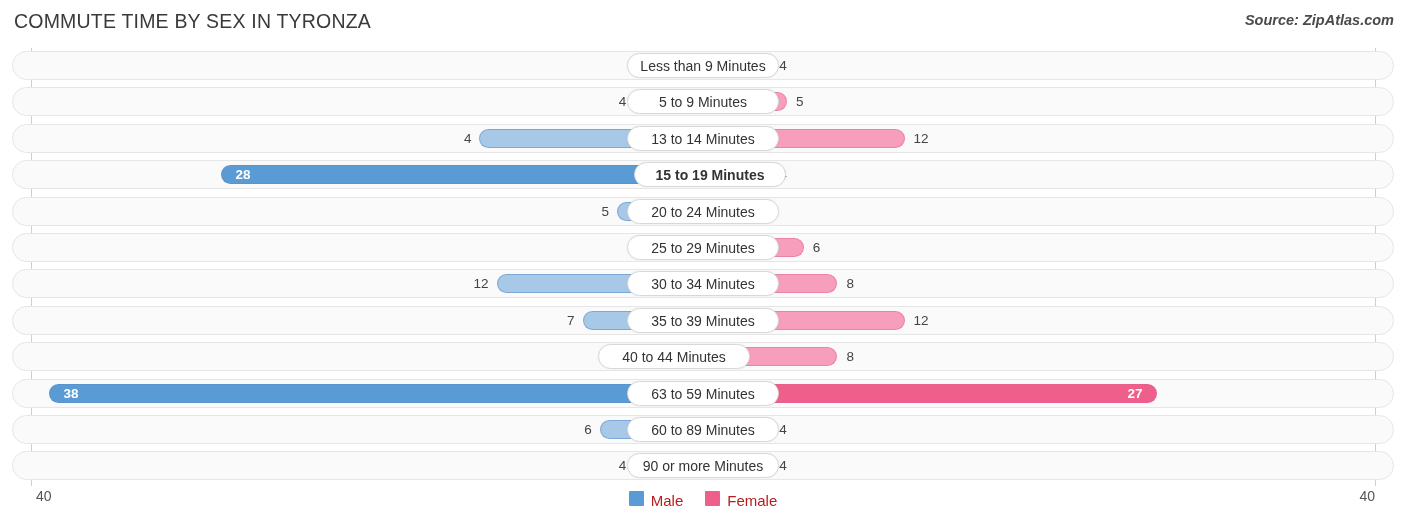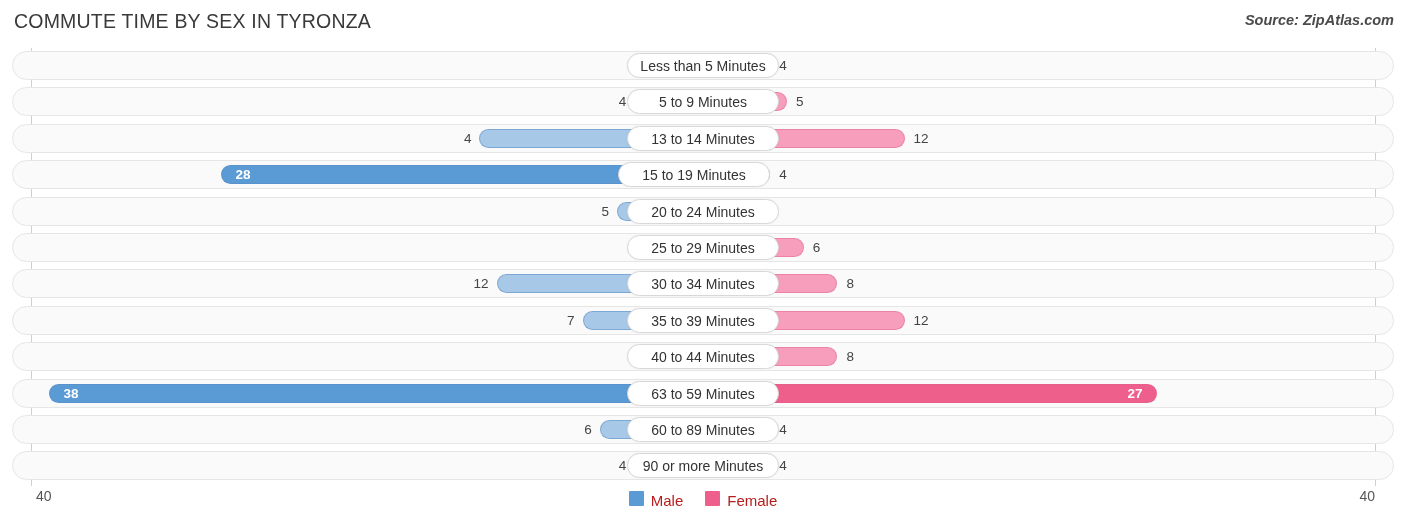--- a/index.html
+++ b/index.html
@@ -174,21 +174,21 @@
 <div id="plot">
   <div class="axis-line" id="axis-left"></div>
   <div class="axis-line" id="axis-right"></div>
   <div id="rows-container">
       <div class="row" style="top: 3px;">
         <div class="track"></div>
         <div class="bar bar-male" style="left: 643px; width: 48px; background: rgb(168, 200, 232);"></div>
         <div class="bar bar-female" style="left: 691px; width: 67.2px; background: rgb(247, 158, 188);"></div>
         <div class="val val-left" style="left: 599px; width: 36px;">0</div>
         <div class="val val-right" style="left: 767.2px; width: 40px;">4</div>
-        <div class="cat-label" style="left: 615px; width: 152px;">Less than 5 Minutes</div>
+        <div class="cat-label" style="left: 615px; width: 152px;">Less than 9 Minutes</div>
       </div>
       <div class="row" style="top: 39.4px;">
         <div class="track"></div>
         <div class="bar bar-male" style="left: 622.2px; width: 68.8px; background: rgb(168, 200, 232);"></div>
         <div class="bar bar-female" style="left: 691px; width: 84px; background: rgb(247, 158, 188);"></div>
         <div class="val val-left" style="left: 578.2px; width: 36px;">4</div>
         <div class="val val-right" style="left: 784px; width: 40px;">5</div>
         <div class="cat-label" style="left: 615px; width: 152px;">5 to 9 Minutes</div>
       </div>
       <div class="row" style="top: 75.8px;">
@@ -198,21 +198,21 @@
         <div class="val val-left" style="left: 423.4px; width: 36px;">4</div>
         <div class="val val-right" style="left: 901.6px; width: 40px;">12</div>
         <div class="cat-label" style="left: 615px; width: 152px;">13 to 14 Minutes</div>
       </div>
       <div class="row" style="top: 112.2px;">
         <div class="track"></div>
         <div class="bar bar-male" style="left: 209.4px; width: 481.6px; background: rgb(91, 155, 213);"></div>
         <div class="bar bar-female" style="left: 691px; width: 67.2px; background: rgb(247, 158, 188);"></div>
         <div class="val val-left val-inside" style="left: 223.4px; text-align: left;">28</div>
         <div class="val val-right" style="left: 767.2px; width: 40px;">4</div>
-        <div class="cat-label" style="left: 606px; width: 152px;">15 to 19 Minutes</div>
+        <div class="cat-label" style="left: 622px; width: 152px; font-weight: bold;">15 to 19 Minutes</div>
       </div>
       <div class="row" style="top: 148.6px;">
         <div class="track"></div>
         <div class="bar bar-male" style="left: 605px; width: 86px; background: rgb(168, 200, 232);"></div>
         <div class="bar bar-female" style="left: 691px; width: 48px; background: rgb(247, 158, 188);"></div>
         <div class="val val-left" style="left: 561px; width: 36px;">5</div>
         <div class="val val-right" style="left: 748px; width: 40px;">0</div>
         <div class="cat-label" style="left: 615px; width: 152px;">20 to 24 Minutes</div>
       </div>
       <div class="row" style="top: 185px;">
@@ -238,21 +238,21 @@
         <div class="val val-left" style="left: 526.6px; width: 36px;">7</div>
         <div class="val val-right" style="left: 901.6px; width: 40px;">12</div>
         <div class="cat-label" style="left: 615px; width: 152px;">35 to 39 Minutes</div>
       </div>
       <div class="row" style="top: 294.2px;">
         <div class="track"></div>
         <div class="bar bar-male" style="left: 643px; width: 48px; background: rgb(168, 200, 232);"></div>
         <div class="bar bar-female" style="left: 691px; width: 134.4px; background: rgb(247, 158, 188);"></div>
         <div class="val val-left" style="left: 599px; width: 36px;">1</div>
         <div class="val val-right" style="left: 834.4px; width: 40px;">8</div>
-        <div class="cat-label" style="left: 615px; width: 152px;">40 to 44 Minutes</div>
+        <div class="cat-label" style="left: 586px; width: 152px;">40 to 44 Minutes</div>
       </div>
       <div class="row" style="top: 330.6px;">
         <div class="track"></div>
         <div class="bar bar-male" style="left: 37.4px; width: 653.6px; background: rgb(91, 155, 213);"></div>
         <div class="bar bar-female" style="left: 691px; width: 453.6px; background: rgb(239, 95, 140);"></div>
         <div class="val val-left val-inside" style="left: 51.4px; text-align: left;">38</div>
         <div class="val val-right val-inside" style="left: 1102.6px; width: 28px; text-align: right;">27</div>
         <div class="cat-label" style="left: 615px; width: 152px;">63 to 59 Minutes</div>
       </div>
       <div class="row" style="top: 367px;">

